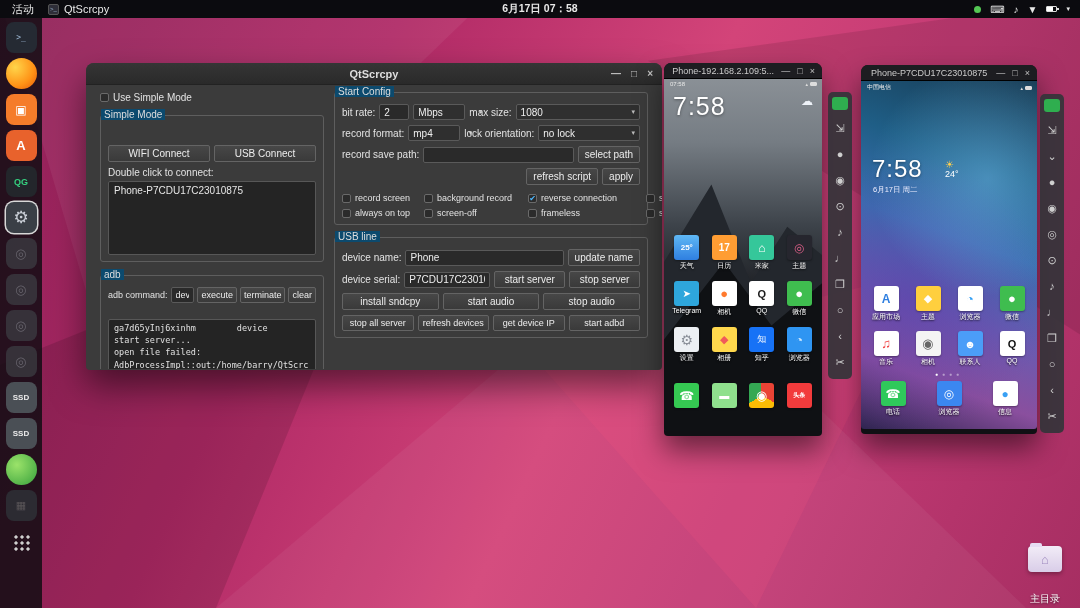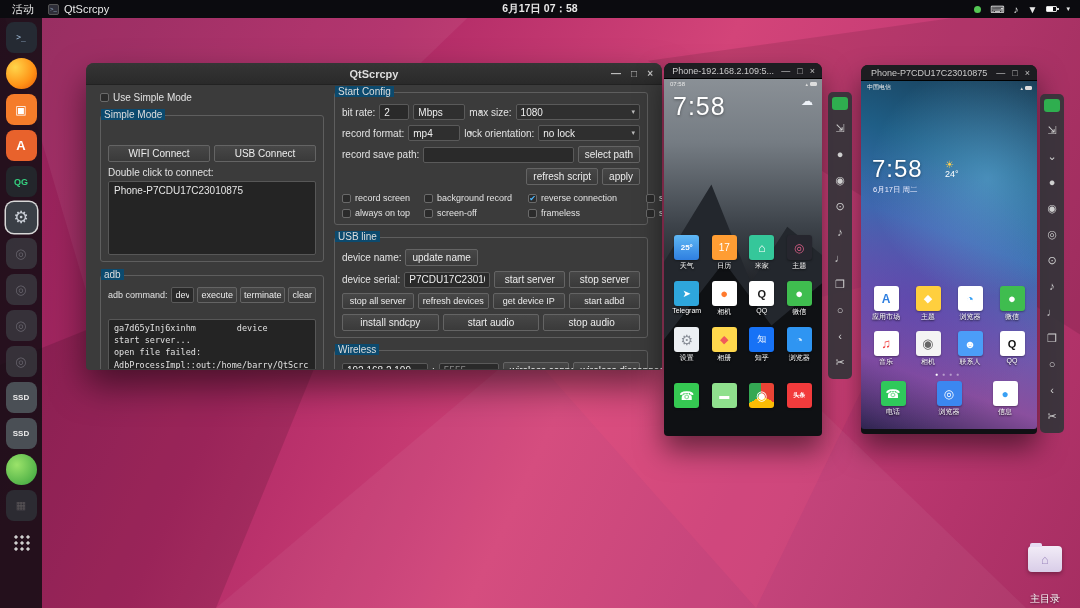--- a/index.html
+++ b/index.html
@@ -112,21 +112,21 @@
   #p1screen { width:100%; height:352px;
     background:linear-gradient(180deg,#8a9096 0%,#757c83 18%,#3c4249 42%,#17191d 64%,#0a0b0d 100%); }
   .mtn { position:absolute; inset:0; }
   .mtn1 { background:#23272d; clip-path:polygon(0 52%,30% 30%,55% 58%,78% 42%,100% 50%,100% 100%,0 100%); }
   .mtn2 { background:#0f1114; clip-path:polygon(0 74%,38% 52%,68% 70%,100% 58%,100% 100%,0 100%); }
   #p1clock { left:9px; top:13px; font-size:25px; }
   #p1weather { position:absolute; right:9px; top:15px; font-size:12px; color:#eef2f8; z-index:4; }
 
   
   .c-weather{background:linear-gradient(180deg,#5fb8f5,#2f7fe0);color:#fff;font-size:8px;font-weight:bold;}
-  .c-cal{background:#ff9d33;color:#fff;font-size:10px;font-weight:normal;}
+  .c-cal{background:#ff9d33;color:#fff;font-size:10px;font-weight:bold;}
   .c-mihome{background:#35c79a;color:#fff;font-size:12px;}
   .c-theme{background:#26262e;color:#e0608a;font-size:12px;}
   .c-tg{background:#2ea6dc;color:#fff;font-size:10px;}
   .c-cam{background:#fff;color:#ff7a2e;font-size:13px;}
   .c-qq{background:#fff;color:#1b1b1b;font-size:11px;font-weight:bold;}
   .c-wx{background:#3fbd4f;color:#fff;font-size:13px;}
   .c-set{background:#eceff3;color:#8a8f98;font-size:14px;}
   .c-gal{background:#ffd84d;color:#f05a5a;font-size:11px;}
   .c-zhihu{background:#1772f6;color:#fff;font-size:9px;}
   .c-quark{background:#2f95f2;color:#cfe9ff;font-size:12px;}
@@ -348,51 +348,42 @@
               <span class="box"></span>
               <span>stay awake</span>
             </label>
         </div>
       </div>
 
       <div class="grp" style="margin-top:12px;">
         <span class="gt">USB line</span>
         <div class="row" style="margin-top:2px;">
           <span class="lbl">device name:</span>
+          <input class="inp fl1" value="Phone" style="">
           <div class="btn">update name</div>
         </div>
         <div class="row">
           <span class="lbl">device serial:</span>
           <input class="inp w86" value="P7CDU17C23010" style="">
           <div class="btn fl1">start server</div>
           <div class="btn fl1">stop server</div>
         </div>
         <div class="row">
+          <div class="btn fl1">install sndcpy</div>
+          <div class="btn fl1">start audio</div>
+          <div class="btn fl1">stop audio</div>
+        </div>
+        <div class="row">
           <div class="btn btn-s fl1">stop all server</div>
           <div class="btn btn-s fl1">refresh devices</div>
           <div class="btn btn-s fl1">get device IP</div>
           <div class="btn btn-s fl1">start adbd</div>
         </div>
-        <div class="row">
-          <div class="btn fl1">install sndcpy</div>
-          <div class="btn fl1">start audio</div>
-          <div class="btn fl1">stop audio</div>
-        </div>
       </div>
 
-      <div class="grp" style="margin-top:12px;">
-        <span class="gt">Wireless</span>
-        <div class="row" style="margin-top:2px;">
-          <input class="inp w86" value="192.168.2.109" style="">
-          <span class="lbl">:</span>
-          <input class="inp w60" placeholder="5555" style="">
-          <div class="btn fl1">wireless connect</div>
-          <div class="btn fl1">wireless disconnect</div>
-        </div>
-      </div>
     </div>
   </div>
 </div>
 
 <div class="pwin" id="p1win">
   <div class="p-title">
     <span class="t">Phone-192.168.2.109:5...</span>
     <span class="winbtns">
       <span>—</span>
       <span>□</span>

